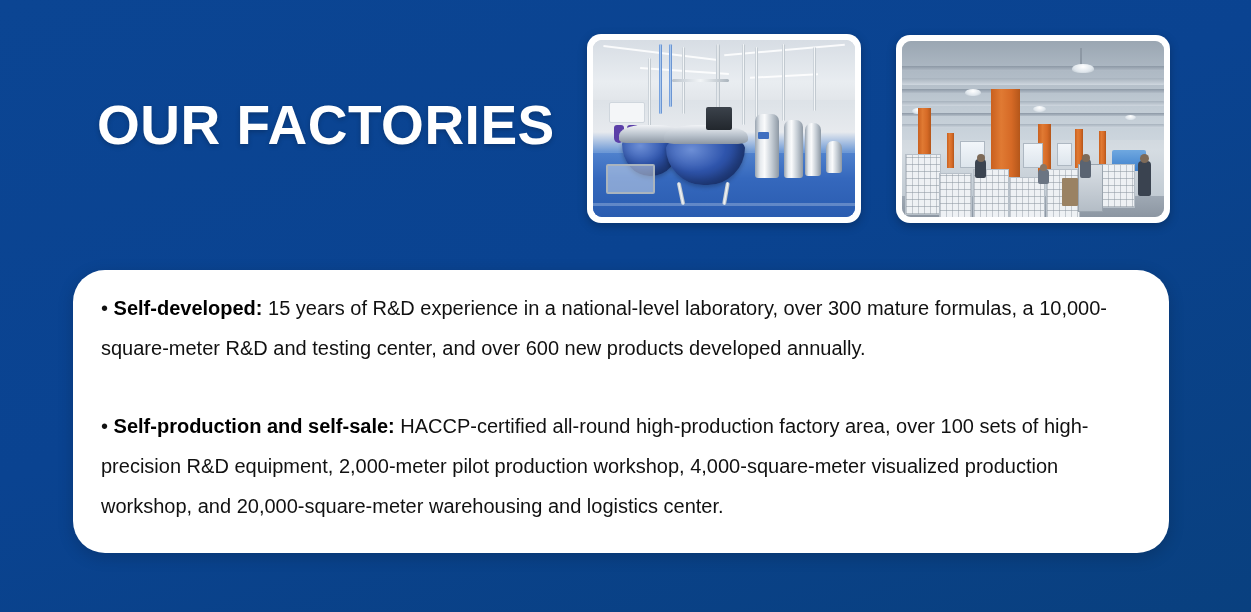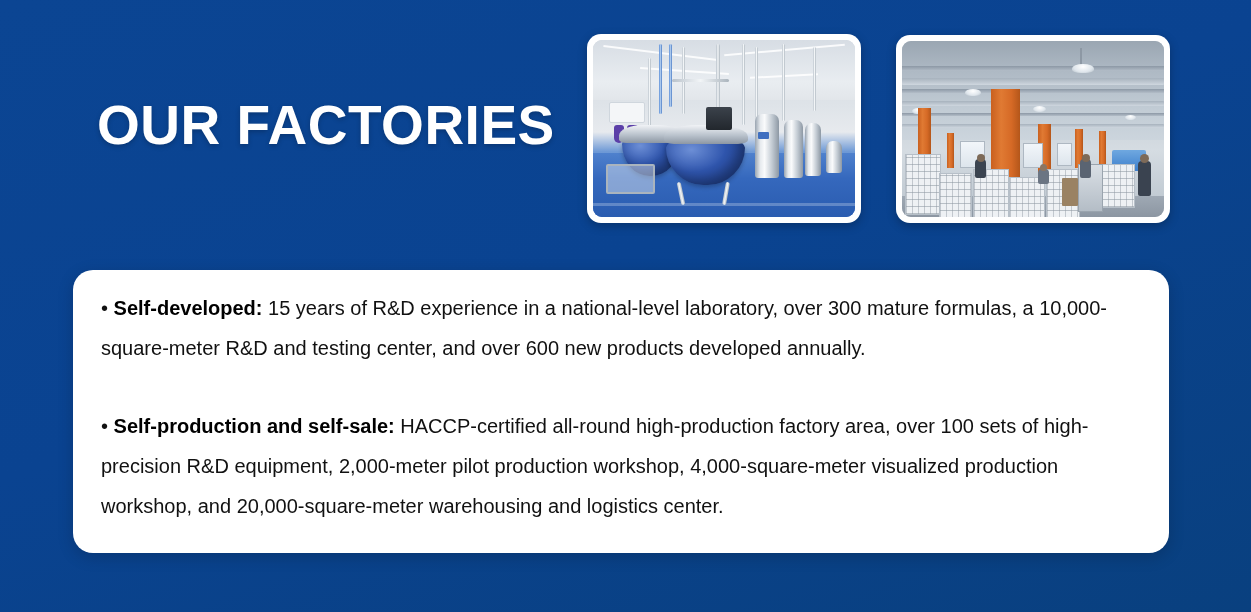--- a/index.html
+++ b/index.html
@@ -198,21 +198,21 @@
   }
 
   
   #info-card {
     position: absolute;
     left: 73px;
     top: 270px;
     width: 1096px;
     height: 283px;
     background: #ffffff;
-    border-radius: 20px;
+    border-radius: 32px;
     box-shadow: 0 4px 16px rgba(0,0,0,0.18);
     box-sizing: border-box;
     padding: 18px 16px 18px 28px;
   }
   .bullet-para {
     font-size: 20px;
     line-height: 40px;
     color: #111111;
     margin: 0;
   }

